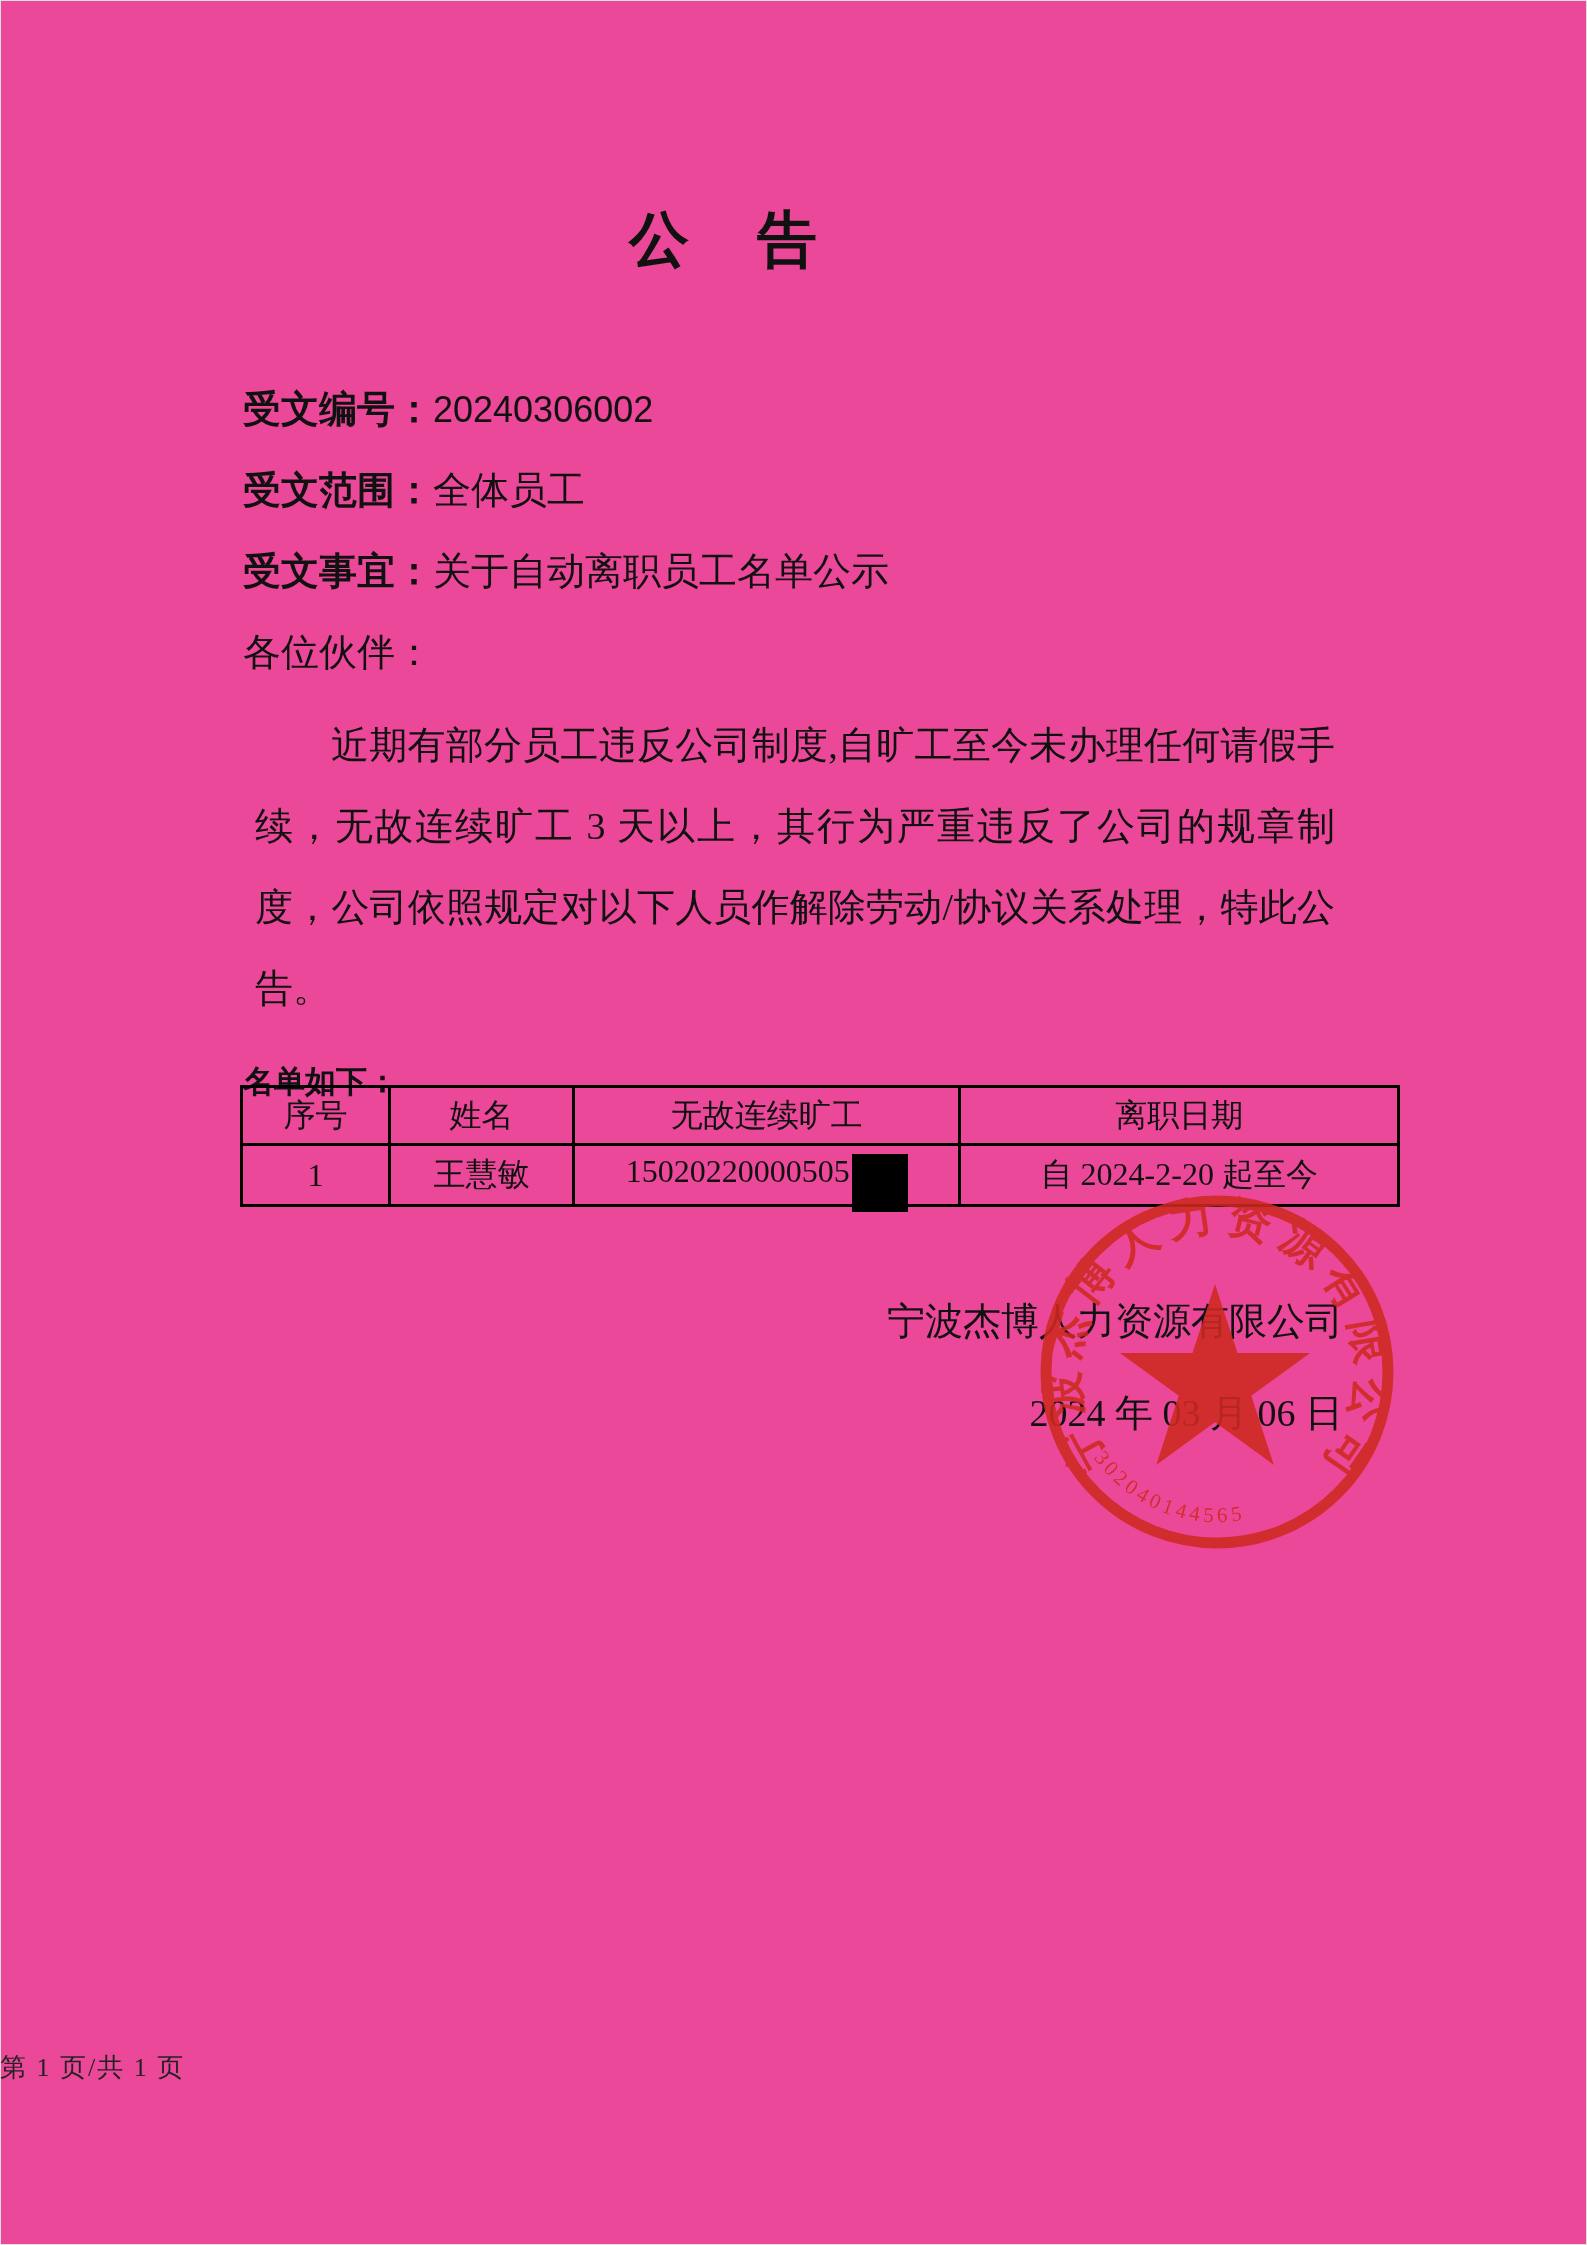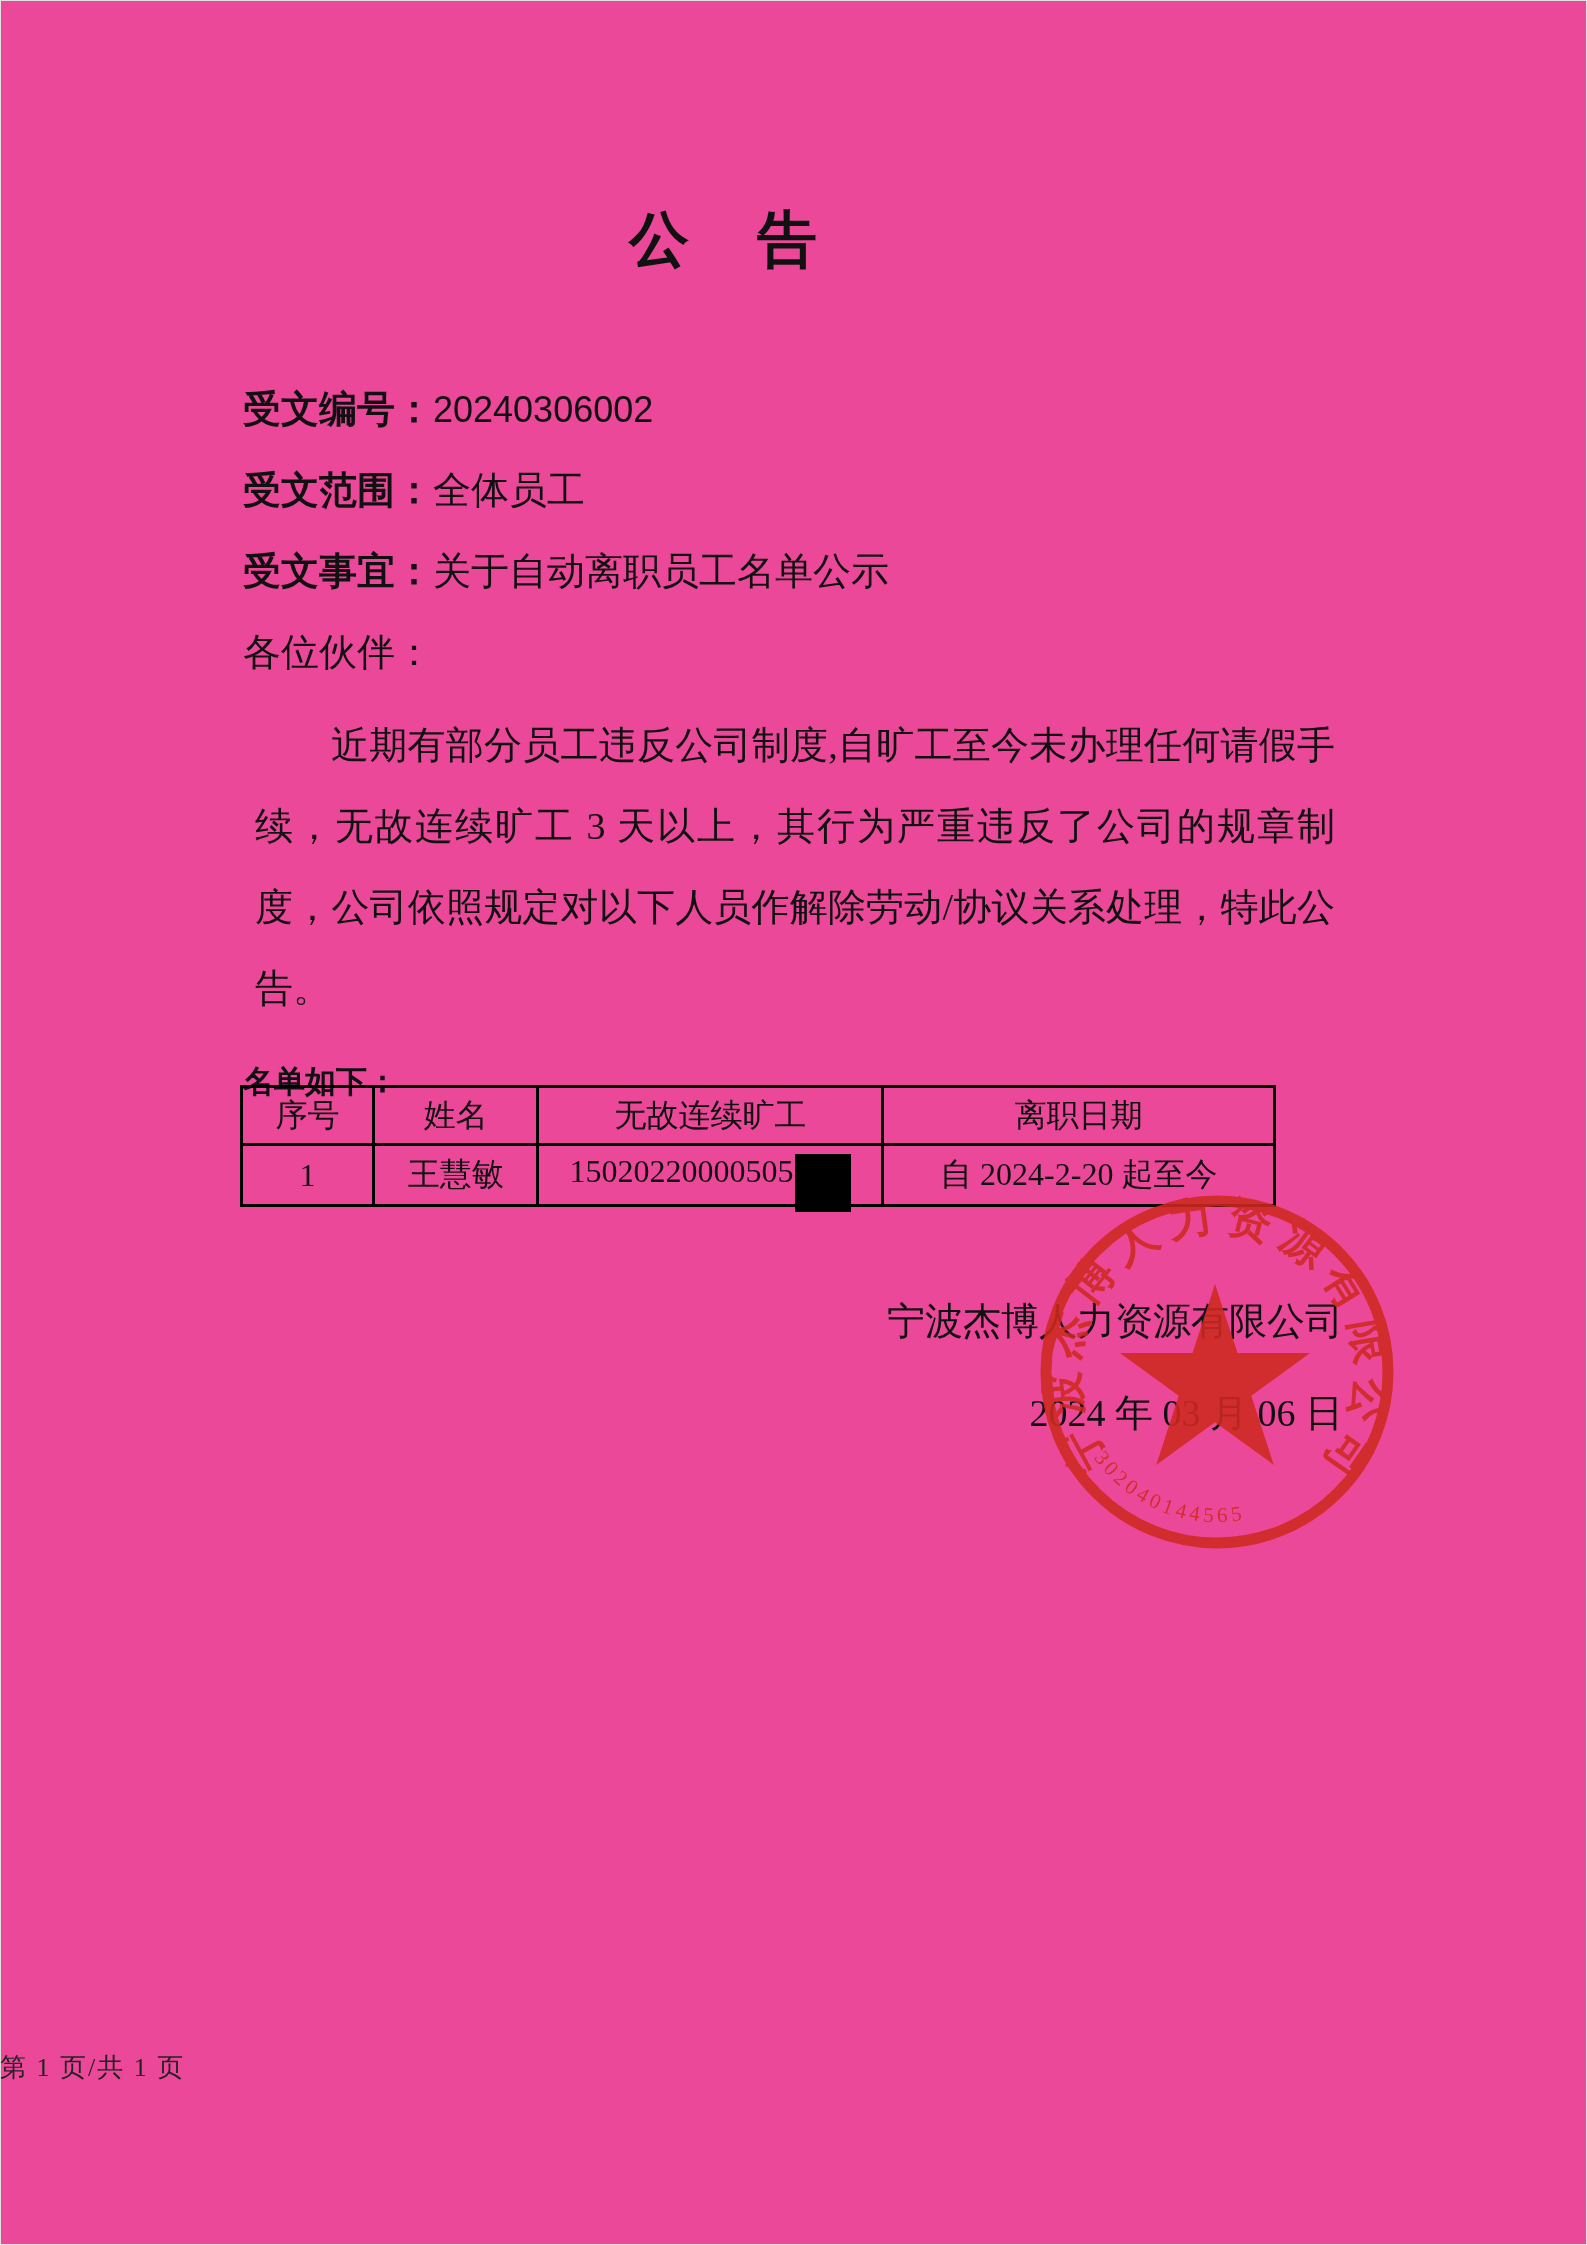--- a/index.html
+++ b/index.html
@@ -24,21 +24,21 @@
   .meta-line .label{font-weight:bold;}
   .meta-line .value{font-weight:normal;}
   .meta-line .value.sans{font-family:"Liberation Sans","DejaVu Sans",sans-serif;font-size:36px;}
   .salutation{font-weight:normal;}
   .body-par{
     margin:12px;text-indent:76px;text-align:justify;
     font-size:38px;line-height:81px;
   }
   .list-intro{font-size:31px;font-weight:bold;}
   table.roster{
-    position:absolute;top:1085px;left:240px;width:1036px;
+    position:absolute;top:1085px;left:240px;width:1160px;
     border-collapse:collapse;table-layout:fixed;
     font-size:32px;
   }
   table.roster td{
     border:3px solid #000;
     height:55px;text-align:center;vertical-align:middle;
     white-space:nowrap;overflow:visible;padding:0;
   }
   .col-seq{width:12.8%;}
   .col-name{width:15.9%;}

